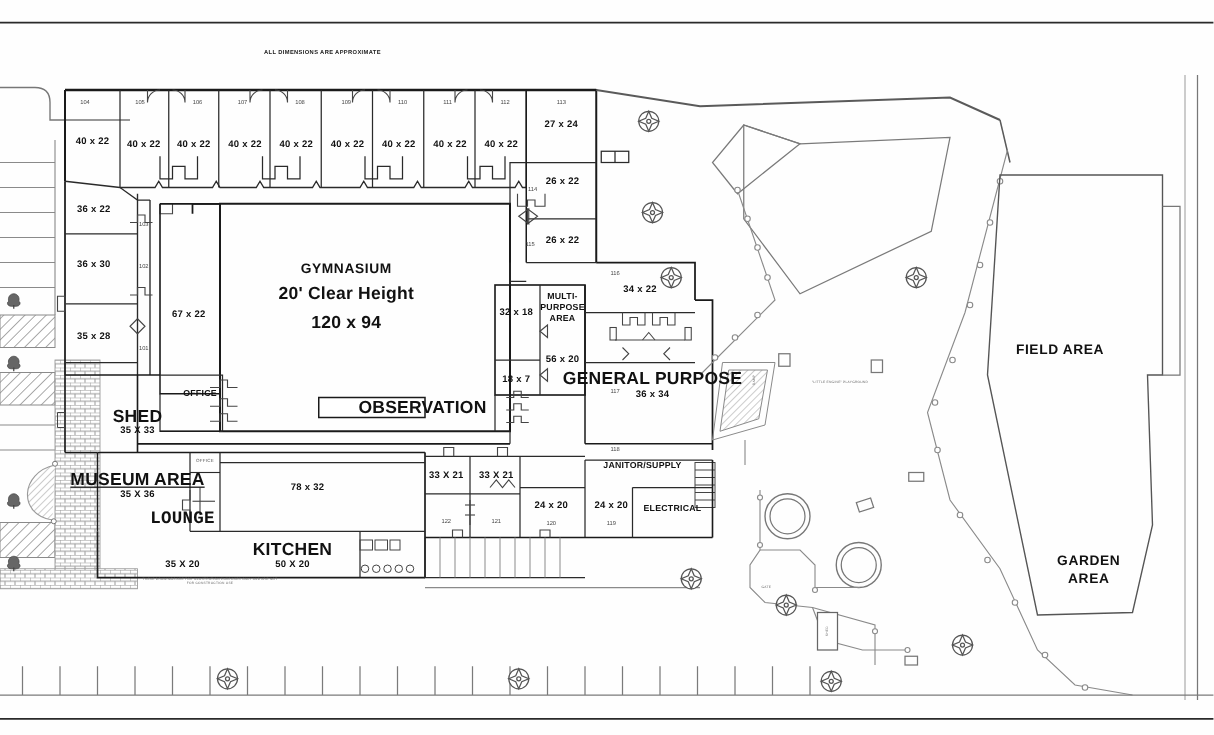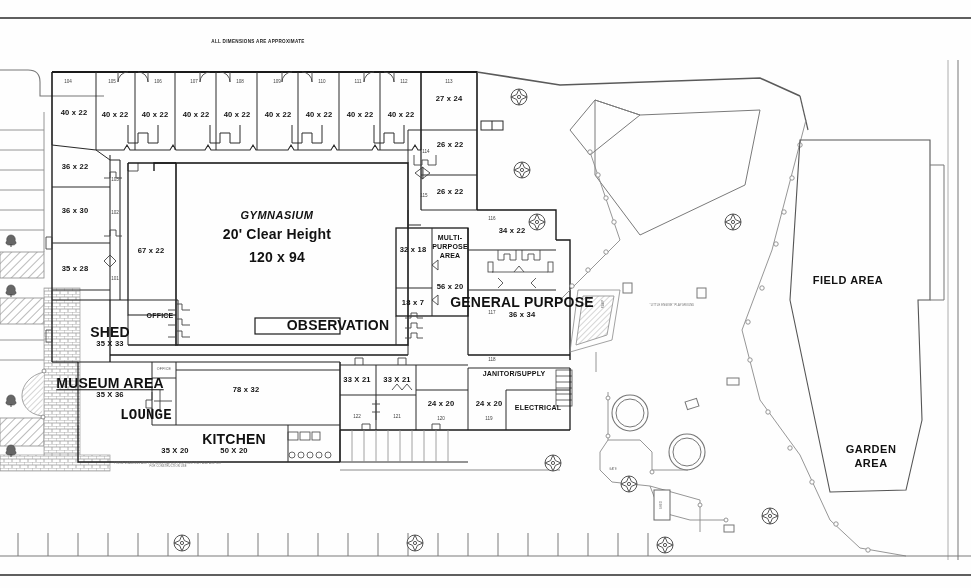--- a/index.html
+++ b/index.html
@@ -446,34 +446,34 @@
   <div class="lbl dim" style="left:360px;top:115px;">40 x 22</div>
   <div class="lbl dim" style="left:401px;top:115px;">40 x 22</div>
 
   <div class="lbl dim" style="left:75px;top:167px;">36 x 22</div>
   <div class="lbl num" style="left:115px;top:180px;">103</div>
   <div class="lbl dim" style="left:75px;top:211px;">36 x 30</div>
   <div class="lbl num" style="left:115px;top:213px;">102</div>
   <div class="lbl dim" style="left:75px;top:269px;text-align:right;">35 x 28</div>
   <div class="lbl num" style="left:115px;top:279px;">101</div>
 
-  <div class="lbl big" style="left:277px;top:216px;font-style:italic;">GYMNASIUM</div>
+  <div class="lbl big" style="left:277px;top:216px;">GYMNASIUM</div>
   <div class="lbl mid" style="left:277px;top:235px;">20' Clear Height</div>
   <div class="lbl mid" style="left:277px;top:258px;">120 x 94</div>
   <div class="lbl dim" style="left:151px;top:251px;">67 x 22</div>
   <div class="lbl mid" style="left:298px;top:326px;margin-left:40px;">OBSERVATION</div>
   <div class="lbl small" style="left:160px;top:316px;">OFFICE</div>
 
   <div class="lbl mid" style="left:110px;top:333px;">SHED</div>
   <div class="lbl dim" style="left:110px;top:344px;">35 X 33</div>
   <div class="lbl mid" style="left:110px;top:384px;text-decoration:underline;">MUSEUM AREA</div>
   <div class="lbl dim" style="left:110px;top:395px;">35 X 36</div>
   <div class="lbl tiny" style="left:164px;top:369px;">OFFICE</div>
   <div class="lbl mid" style="left:146px;top:416px;font-family:Liberation Mono, monospace;">LOUNGE</div>
-  <div class="lbl dim" style="left:146px;top:451px;margin-left:29px;">35 X 20</div>
+  <div class="lbl dim" style="left:146px;top:451px;">35 X 20</div>
   <div class="lbl mid" style="left:234px;top:440px;">KITCHEN</div>
   <div class="lbl dim" style="left:234px;top:451px;">50 X 20</div>
   <div class="lbl dim" style="left:246px;top:390px;">78 x 32</div>
 
   <div class="lbl num" style="left:449px;top:82px;">113</div>
   <div class="lbl dim" style="left:449px;top:99px;">27 x 24</div>
   <div class="lbl dim" style="left:450px;top:145px;">26 x 22</div>
   <div class="lbl num" style="left:426px;top:152px;">114</div>
   <div class="lbl dim" style="left:450px;top:192px;">26 x 22</div>
   <div class="lbl num" style="left:424px;top:196px;">115</div>

